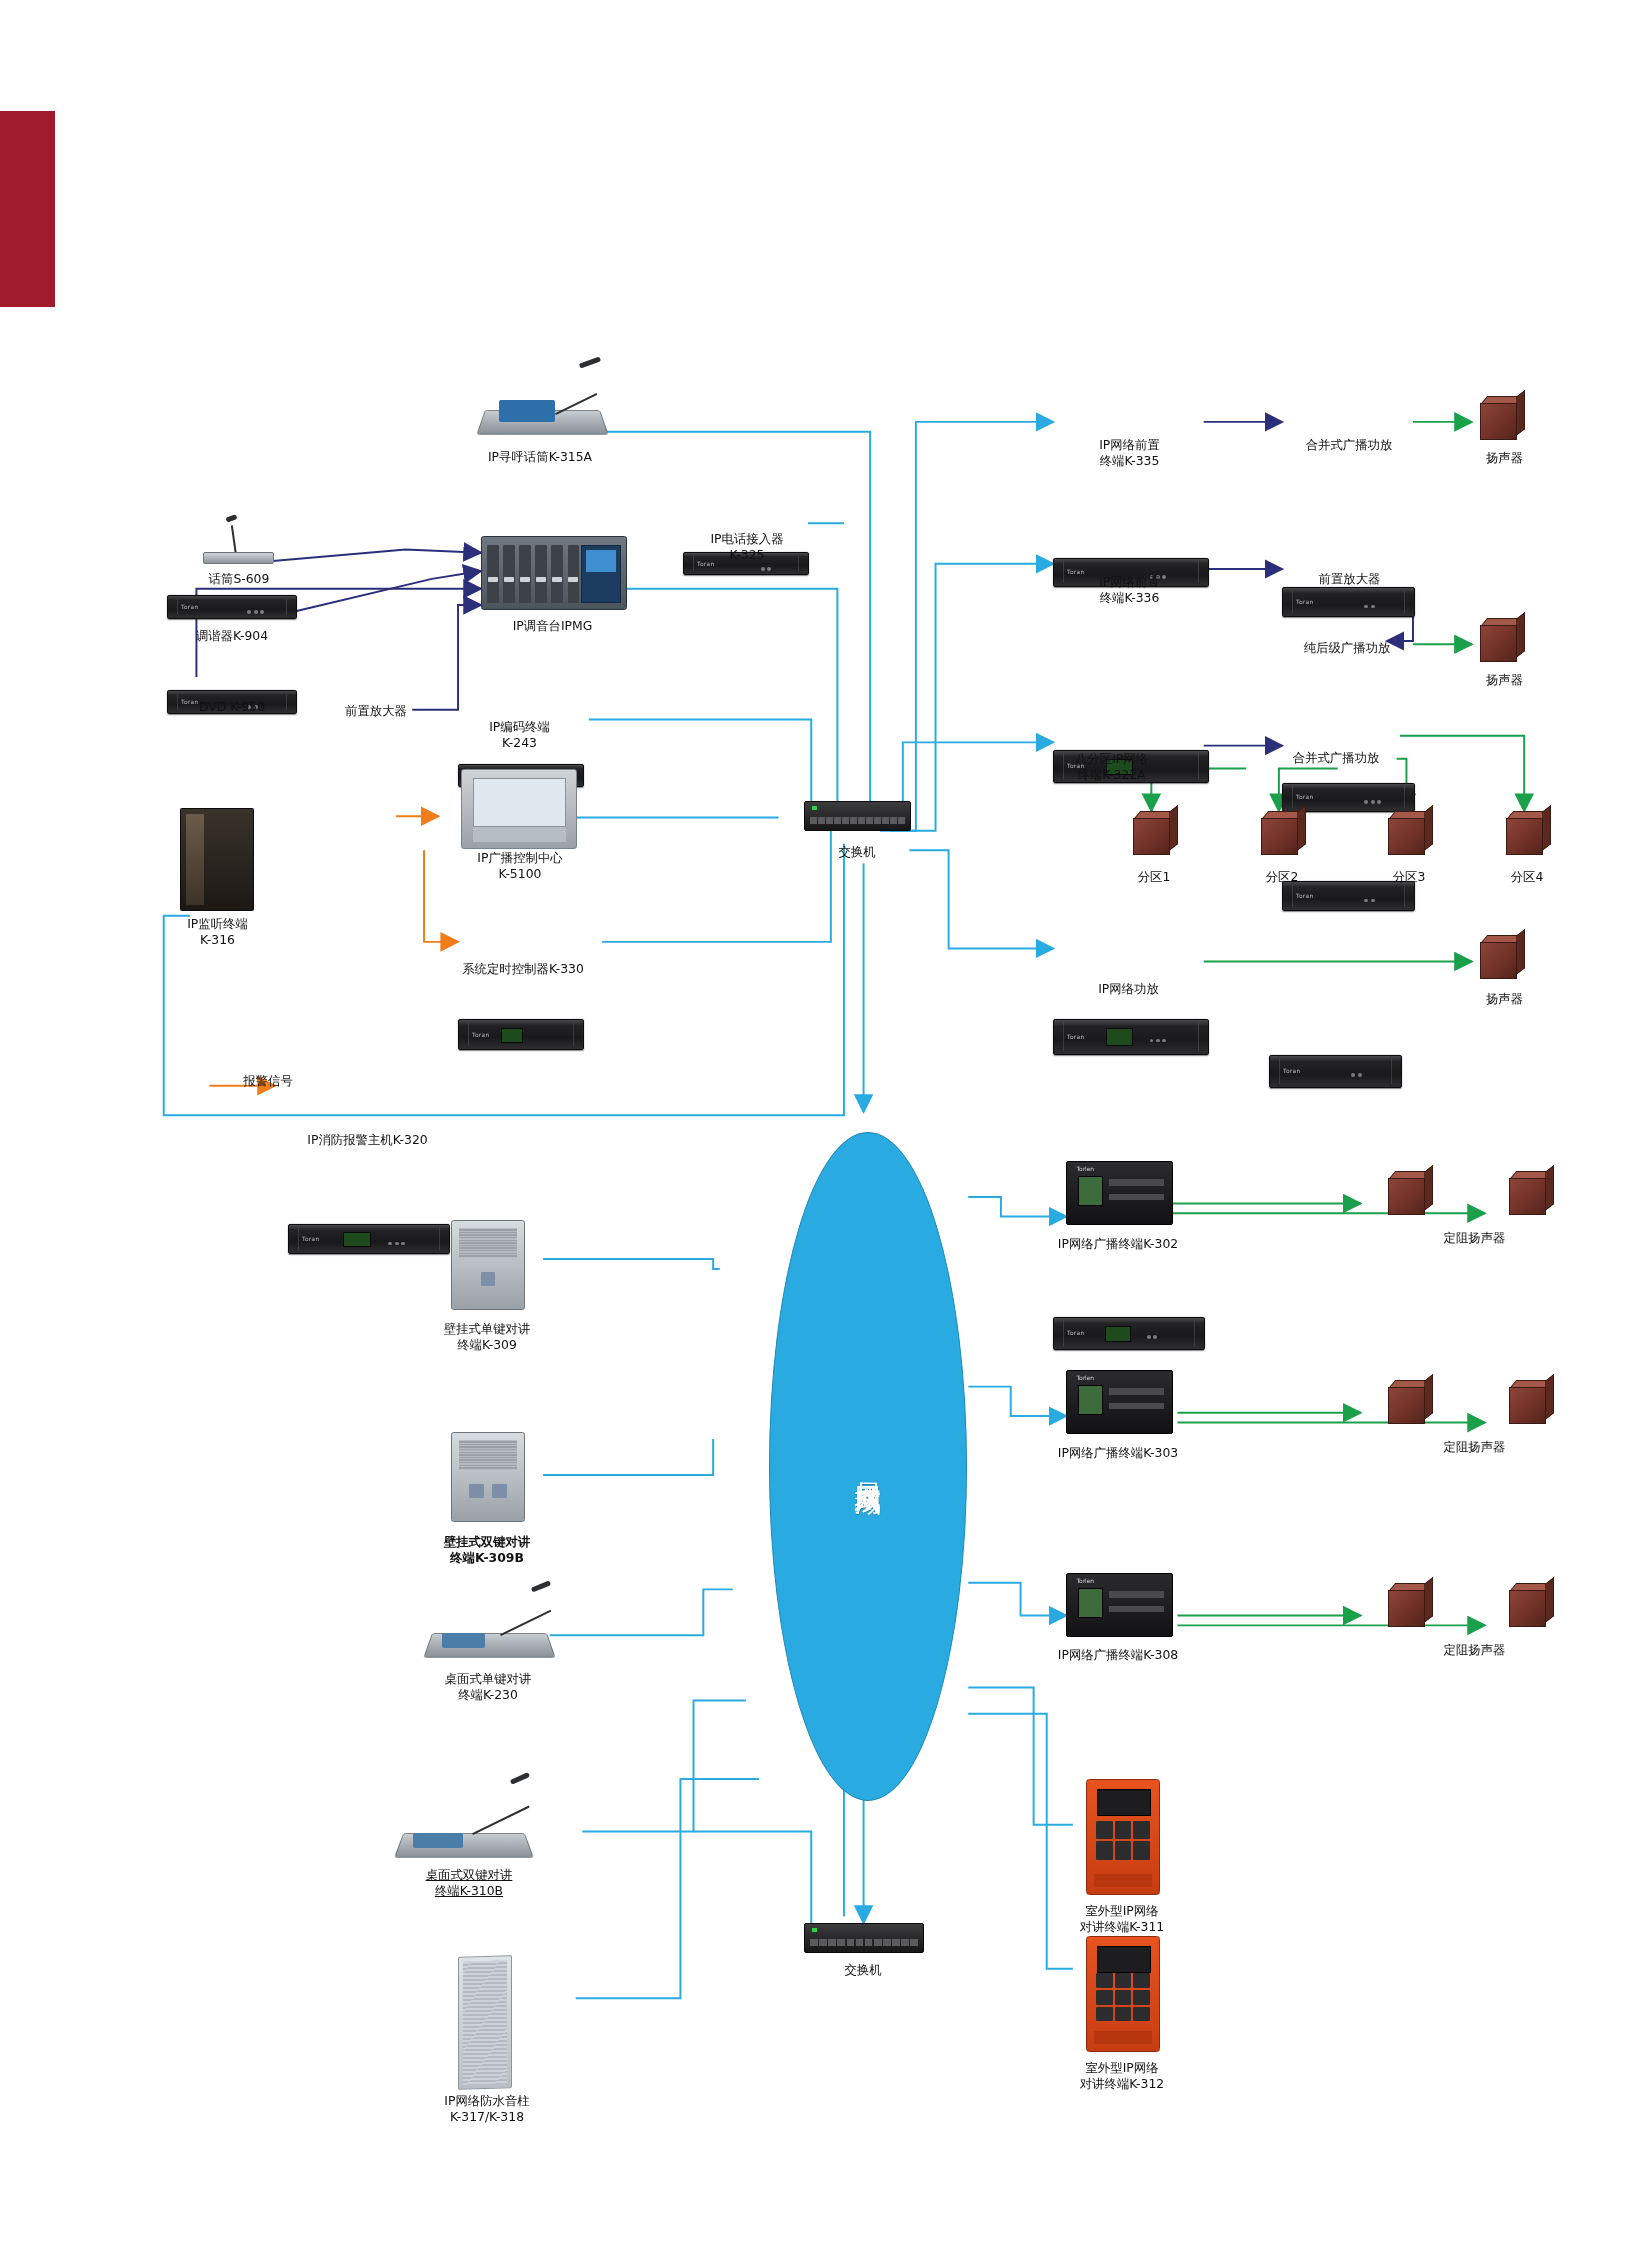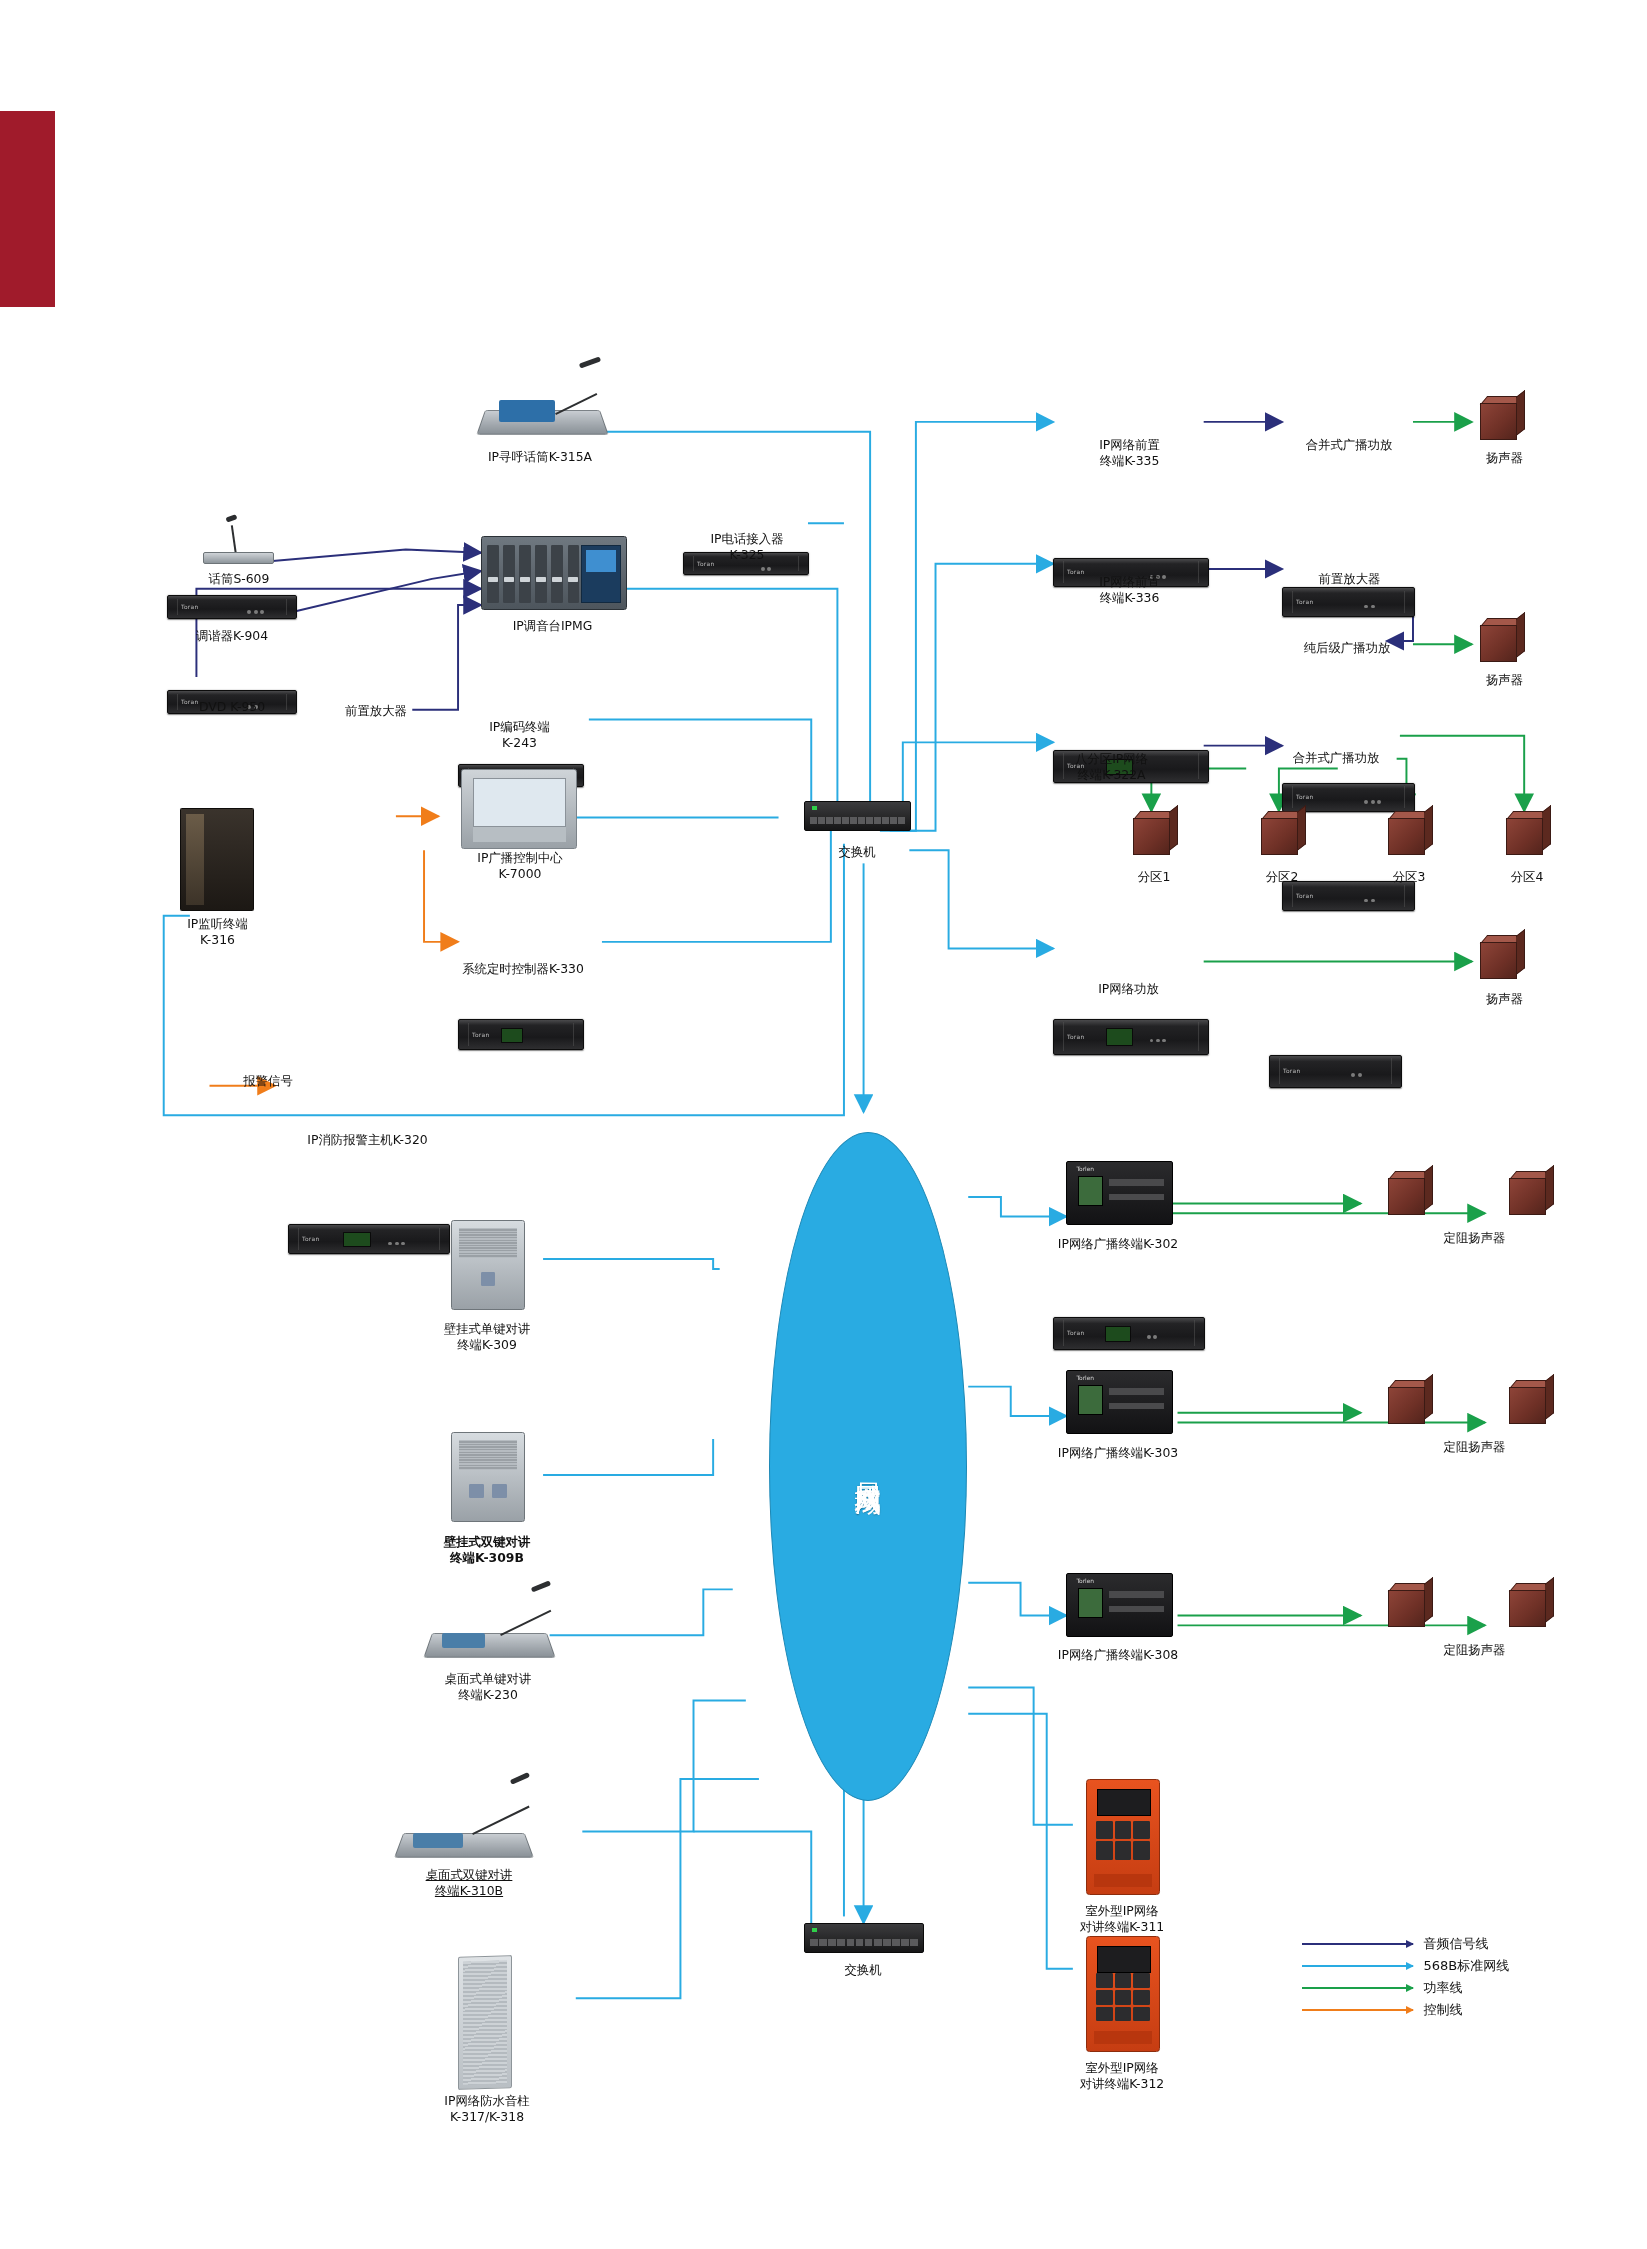--- a/index.html
+++ b/index.html
@@ -214,21 +214,21 @@
     <div class="knobs"><i></i><i></i></div>
   </div>
   <div class="lbl" style="left:441px;top:719px;width:157px;">IP编码终端
 K-243</div>
 
   <div class="dev" style="left:461px;top:769px;width:114px;height:78px;background:linear-gradient(180deg,#cfd4d8,#9aa1a7);border:1.3px solid #7c8389;border-radius:2.6px;">
     <div style="position:absolute;left:10.5px;top:7.8px;right:10.5px;height:47px;background:#dfe8ef;border:1.3px solid #8b9299;"></div>
     <div style="position:absolute;left:10.5px;bottom:6.5px;right:10.5px;height:14.4px;background:#b7bec3;"></div>
   </div>
   <div class="lbl" style="left:425px;top:850px;width:190px;">IP广播控制中心
-K-7000</div>
+K-5100</div>
 
   <div class="rack dev" style="left:458px;top:925px;width:124px;height:29px;">
     <div class="brand">Toran</div>
     <div class="screen"></div>
   </div>
   <div class="lbl" style="left:428px;top:961px;width:190px;text-align:center;">系统定时控制器K-330</div>
 
   <div class="tower dev" style="left:180px;top:808px;width:72px;height:101px;">
     <div class="face"></div>
   </div>
@@ -513,33 +513,15 @@
         <i></i>
         <i></i>
         <i></i>
         <i></i>
       </div>
     <div class="ft"></div>
   </div>
   <div class="lbl" style="left:1040px;top:2060px;width:164px;">室外型IP网络
 对讲终端K-312</div>
 
-  <div id="legend" style="left:1302px;top:1933px;width:301px;">
-    <div class="row">
-      <div class="ln" style="border-color:#2b2f7a;color:#2b2f7a;"></div>
-      <div class="tx">音频信号线</div>
-    </div>
-    <div class="row">
-      <div class="ln" style="border-color:#29abe2;color:#29abe2;"></div>
-      <div class="tx">568B标准网线</div>
-    </div>
-    <div class="row">
-      <div class="ln" style="border-color:#1aa04a;color:#1aa04a;"></div>
-      <div class="tx">功率线</div>
-    </div>
-    <div class="row">
-      <div class="ln" style="border-color:#f07d1a;color:#f07d1a;"></div>
-      <div class="tx">控制线</div>
-    </div>
-  </div>
 
 </div>
 
 
 </body></html>

